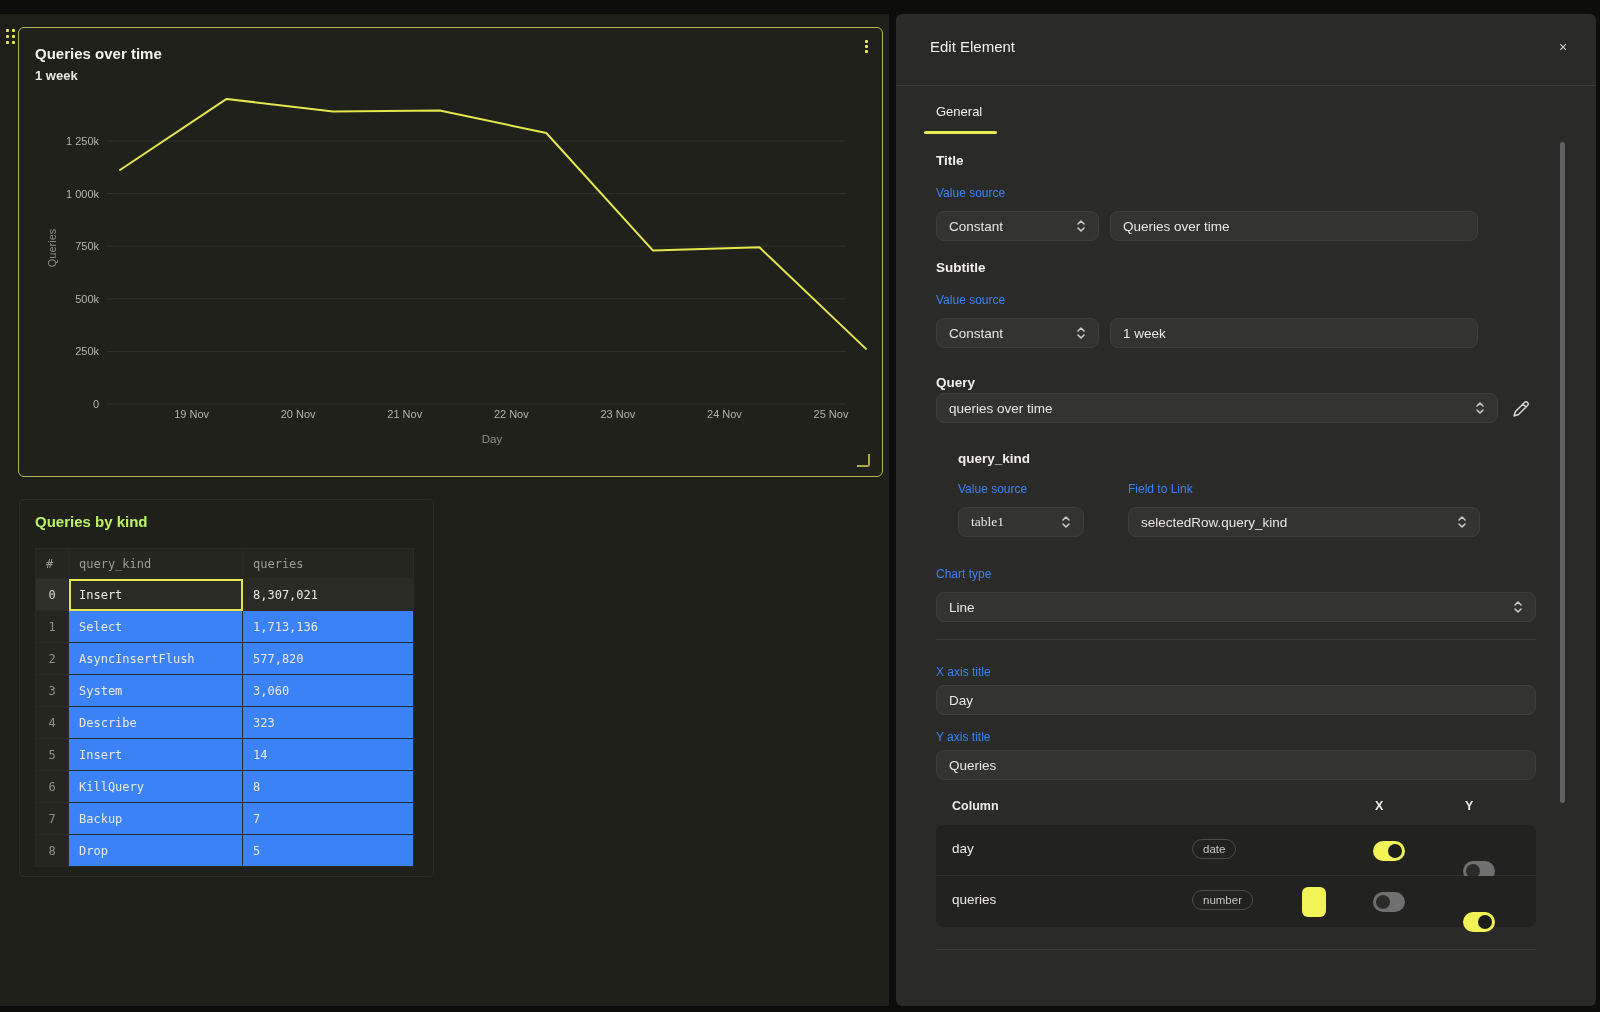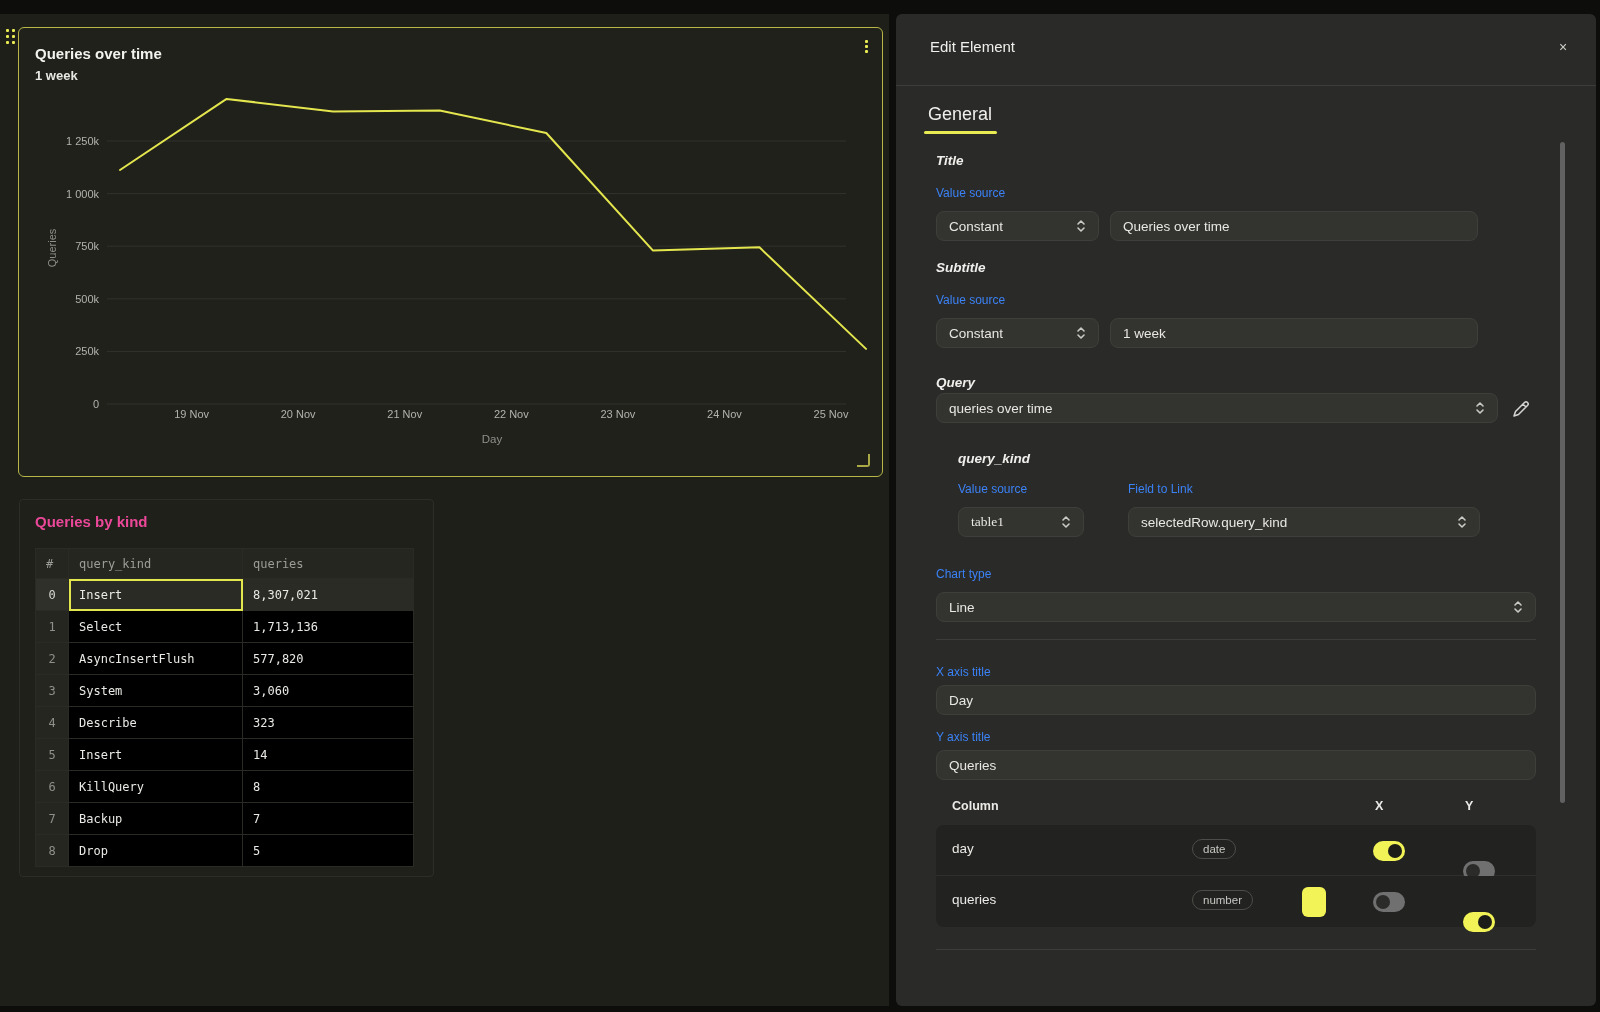--- a/index.html
+++ b/index.html
@@ -22,46 +22,46 @@
   #chart-subtitle { left:16px; top:40px; font-size:13px; font-weight:bold; color:#ederee; color:#e8e8e4; }
   .kebab { left:840px; top:10px; width:14px; height:22px; display:flex; flex-direction:column;
            align-items:center; gap:2px; padding-top:2px; }
   .kebab span { width:3px; height:3px; border-radius:1px; background:#e9eb52; }
   .resize-corner { left:838px; top:426px; width:13px; height:13px;
                    border-right:2px solid #a9aa45; border-bottom:2px solid #a9aa45;
                    border-bottom-right-radius:3px; }
 
   #table-panel { left:19px; top:485px; width:415px; height:378px; background:#20201b;
                  border:1px solid #2d2d28; border-radius:4px; }
-  #table-title { left:15px; top:13px; font-size:15px; font-weight:bold; color:#ec4899; }
+  #table-title { left:15px; top:13px; font-size:15px; font-weight:bold; color:#bef264; }
   #qk-table { left:15px; top:48px; width:379px; font-family:"DejaVu Sans Mono", monospace;
               font-size:12px; border-collapse:collapse; }
   #qk-table th, #qk-table td { border:1px solid #2b2b26; padding:0 10px; height:30px;
                                text-align:left; font-weight:normal; white-space:nowrap; }
   #qk-table td + td { height:32px; }
   #qk-table th { background:#262621; color:#9c9c98; }
-  #qk-table td { background:#000000; color:#e9e9e5; }
+  #qk-table td { background:#3b82f6; color:#e9e9e5; }
   #qk-table td.idx { background:#262621; color:#8f8f8b; text-align:center; width:33px; }
   #qk-table col.c-kind { width:174px; }
   #qk-table tr.selected td { background:#2b2b26; }
   #qk-table tr.selected td.idx { background:#30302b; color:#d6d6d2; }
   #qk-table tr.selected td.cell-selected { outline:2px solid #e4e64e; outline-offset:-2px; }
 
   
   #panel { left:896px; top:14px; width:700px; height:992px; background:#2a2a28;
            border-radius:6px; color:#eceae6; }
   .divider { height:1px; background:#3c3c3a; }
   #panel-header-title { left:34px; top:24px; font-size:15px; color:#f0efec; }
   #panel-close { left:656px; top:22px; width:22px; height:22px; color:#cfcfcb; font-size:14px;
                  display:flex; align-items:center; justify-content:center; cursor:pointer; }
   #hdr-divider { left:0; top:71px; width:700px; }
-  .tab { left:20px; top:84px; padding:6px 12px 13px; font-size:18px; color:#f0efec; }
+  .tab { left:28px; top:84px; padding:6px 12px 13px; font-size:13px; color:#f0efec; }
   .tab-underline { left:28px; top:117px; width:73px; height:3px; background:#e9eb52; border-radius:2px; }
 
-  .sec-label { font-size:13.5px; font-weight:bold; color:#f0efec;font-style:italic; }
+  .sec-label { font-size:13.5px; font-weight:bold; color:#f0efec; }
   .sub-label { font-size:12px; color:#3b82f6; }
   .field { background:#333330; border:1px solid #3e3e3b; border-radius:8px; height:30px;
            display:flex; align-items:center; padding:0 12px; font-size:13.5px; color:#e8e7e3; }
   .select { justify-content:space-between; cursor:pointer; }
   .chev { width:10px; height:16px; flex:none; }
   .chev path { stroke:#c9c9c5; stroke-width:1.6; fill:none; stroke-linecap:round; stroke-linejoin:round; }
 
   .badge { border:1px solid #4c4c49; border-radius:11px; padding:3px 10px; font-size:11.5px;
            color:#c6c6c2; display:inline-block; }
   .toggle { width:32px; height:20px; border-radius:10px; position:relative; cursor:pointer; }

